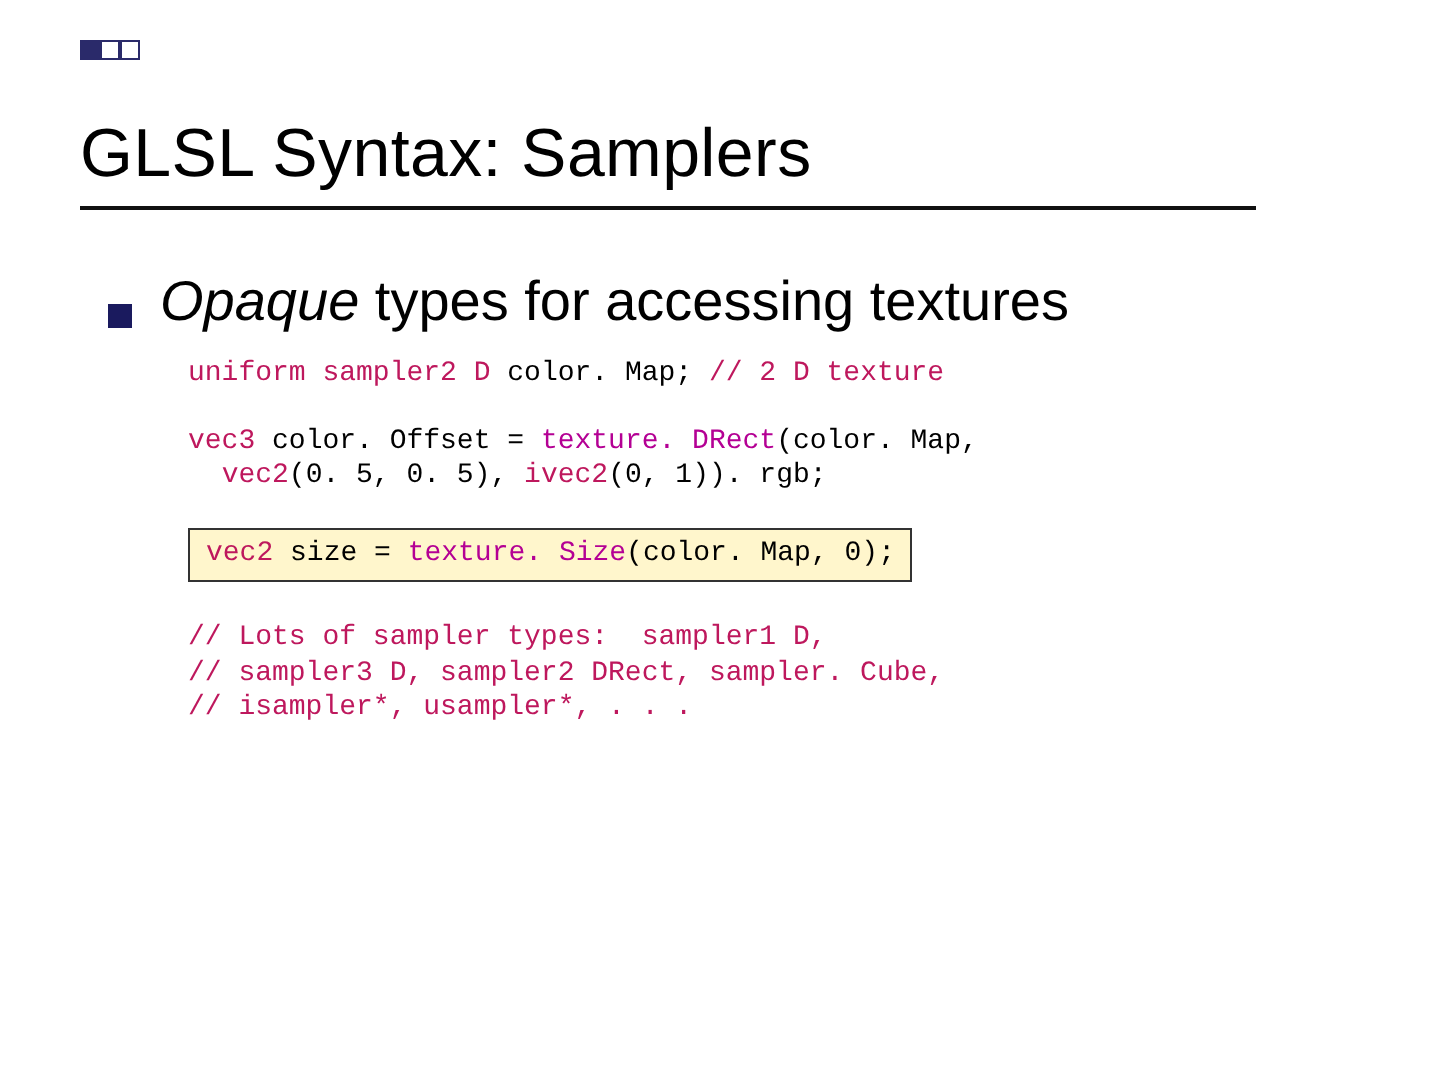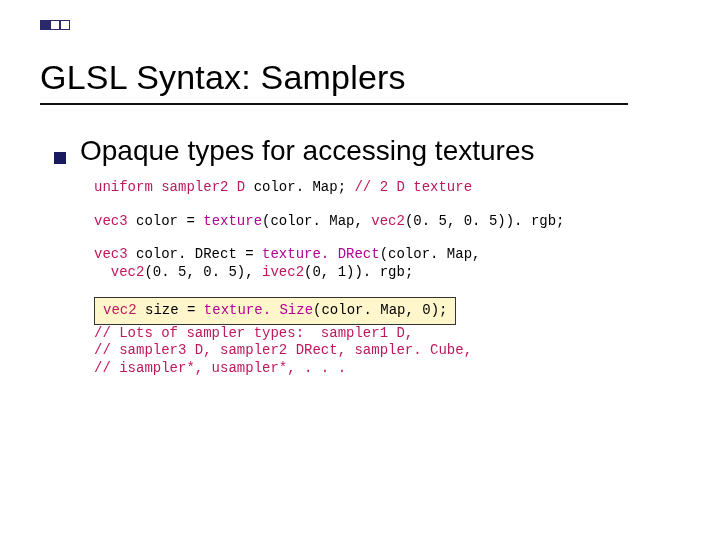--- a/index.html
+++ b/index.html
@@ -61,40 +61,42 @@
     height: 12px;
     background: #1a1a5e;
     flex: 0 0 auto;
     position: relative;
     top: 4px;
   }
   .bullet-text {
     font-size: 28px;
   }
   .bullet-text .ital {
+    font-style: italic;
   }
   .code-area {
     margin-left: 54px;
     margin-top: 10px;
     font-family: "Courier New", Courier, monospace;
     font-size: 14px;
     line-height: 1.25;
   }
   .code-block {
     margin-bottom: 16px;
     white-space: pre;
   }
   .kw   { color: #be185d; }   
   .cmt  { color: #be185d; }   
   .func { color: #b40094; }   
   .hl-box {
     display: inline-block;
     background: #fff6cc;
     border: 1px solid #333;
     padding: 4px 8px 4px 8px;
+    margin-bottom: 20px;
   }
 </style>
 </head>
 <body>
 
 <div class="slide">
 
   <div class="deco">
     <span class="sq filled"></span>
     <span class="sq open"></span>
@@ -108,23 +110,22 @@
     <span class="bullet-sq"></span>
     <span class="bullet-text">
       <span class="ital">Opaque</span><span> types for accessing textures</span>
     </span>
   </div>
 
   <div class="code-area">
 
     <div class="code-block"><span class="kw">uniform</span> <span class="kw">sampler2 D</span><span> color. Map; </span><span class="cmt">// 2 D texture</span></div>
 
-    <div class="code-block"><span class="kw">vec3</span><span> color = </span><span class="func">texture</span><span>(color. Map, </span><span class="kw">vec2</span><span>(0. 5, 0. 5)). rgb;</span></div>
 
-    <div class="code-block"><span class="kw">vec3</span><span> color. DRect = </span><span class="func">texture. DRect</span><span>(color. Map,</span>
+    <div class="code-block"><span class="kw">vec3</span><span> color. Offset = </span><span class="func">texture. DRect</span><span>(color. Map,</span>
 <span>  </span><span class="kw">vec2</span><span>(0. 5, 0. 5), </span><span class="kw">ivec2</span><span>(0, 1)). rgb;</span></div>
 
     <div class="hl-box"><span class="kw">vec2</span><span> size = </span><span class="func">texture. Size</span><span>(color. Map, 0);</span></div>
 
     <div class="code-block"><span class="cmt">// Lots of sampler types:  sampler1 D,</span>
 <span class="cmt">// sampler3 D, sampler2 DRect, sampler. Cube,</span>
 <span class="cmt">// isampler*, usampler*, . . .</span></div>
 
 
   </div>

